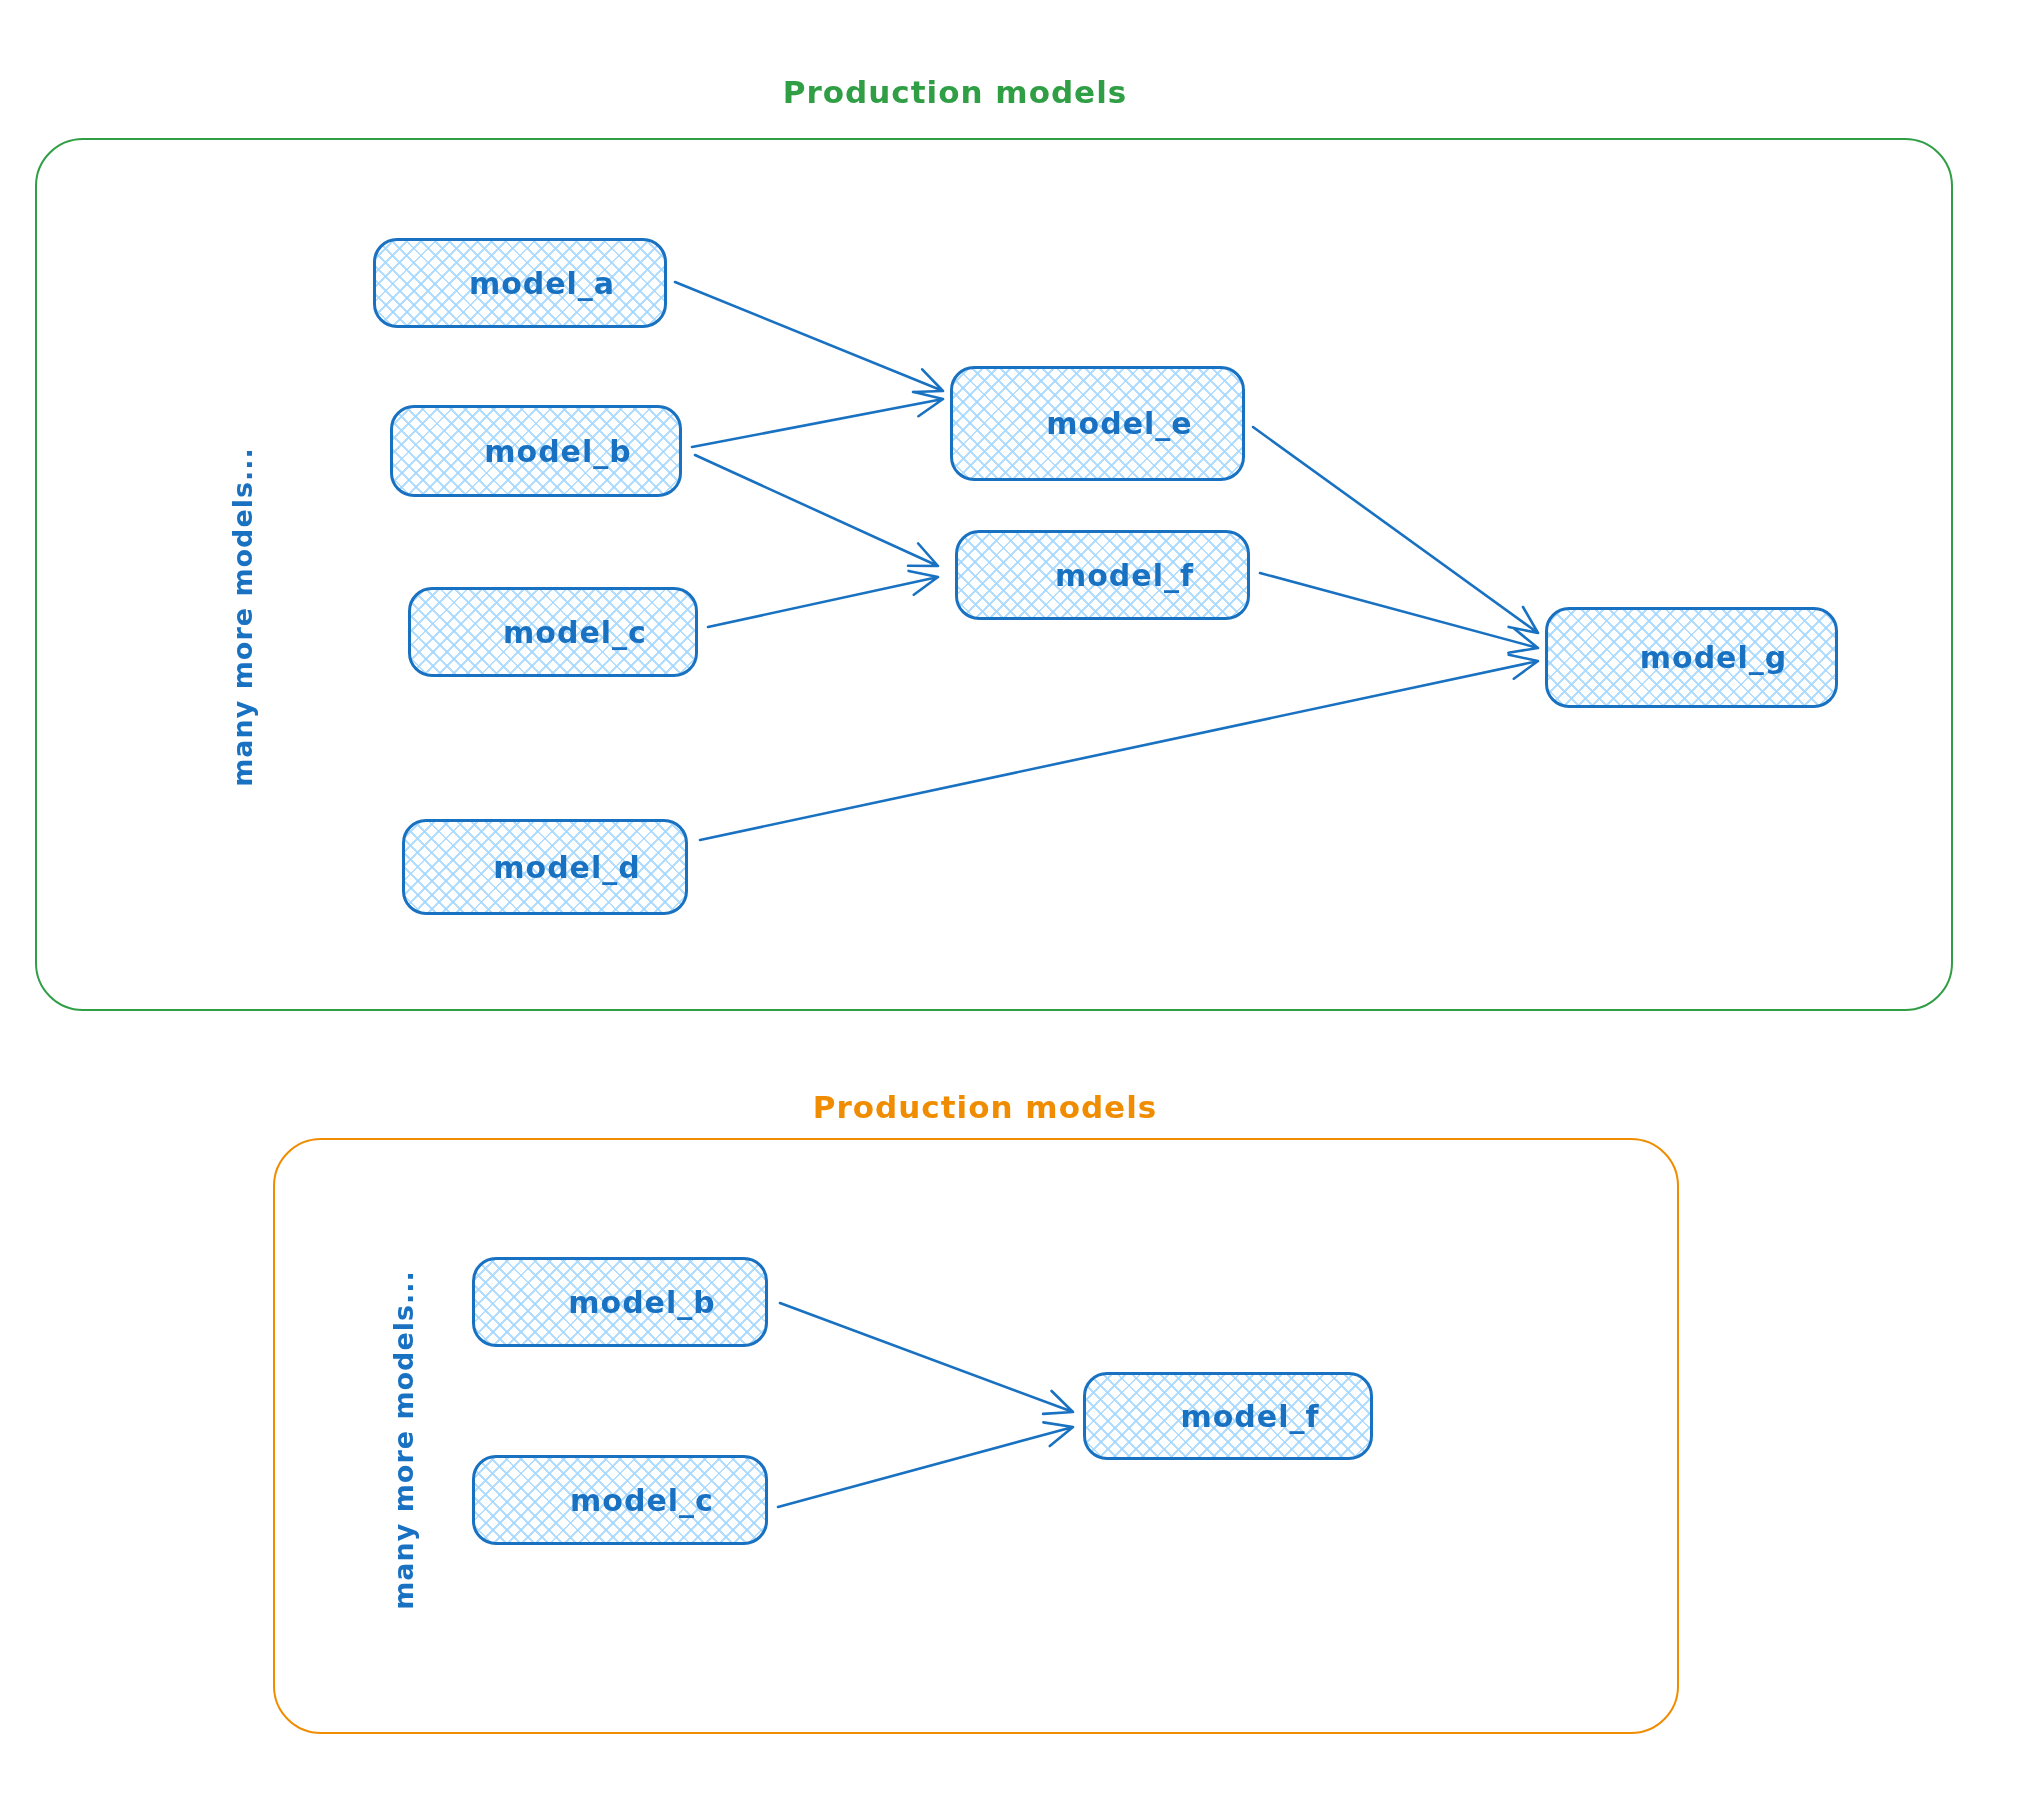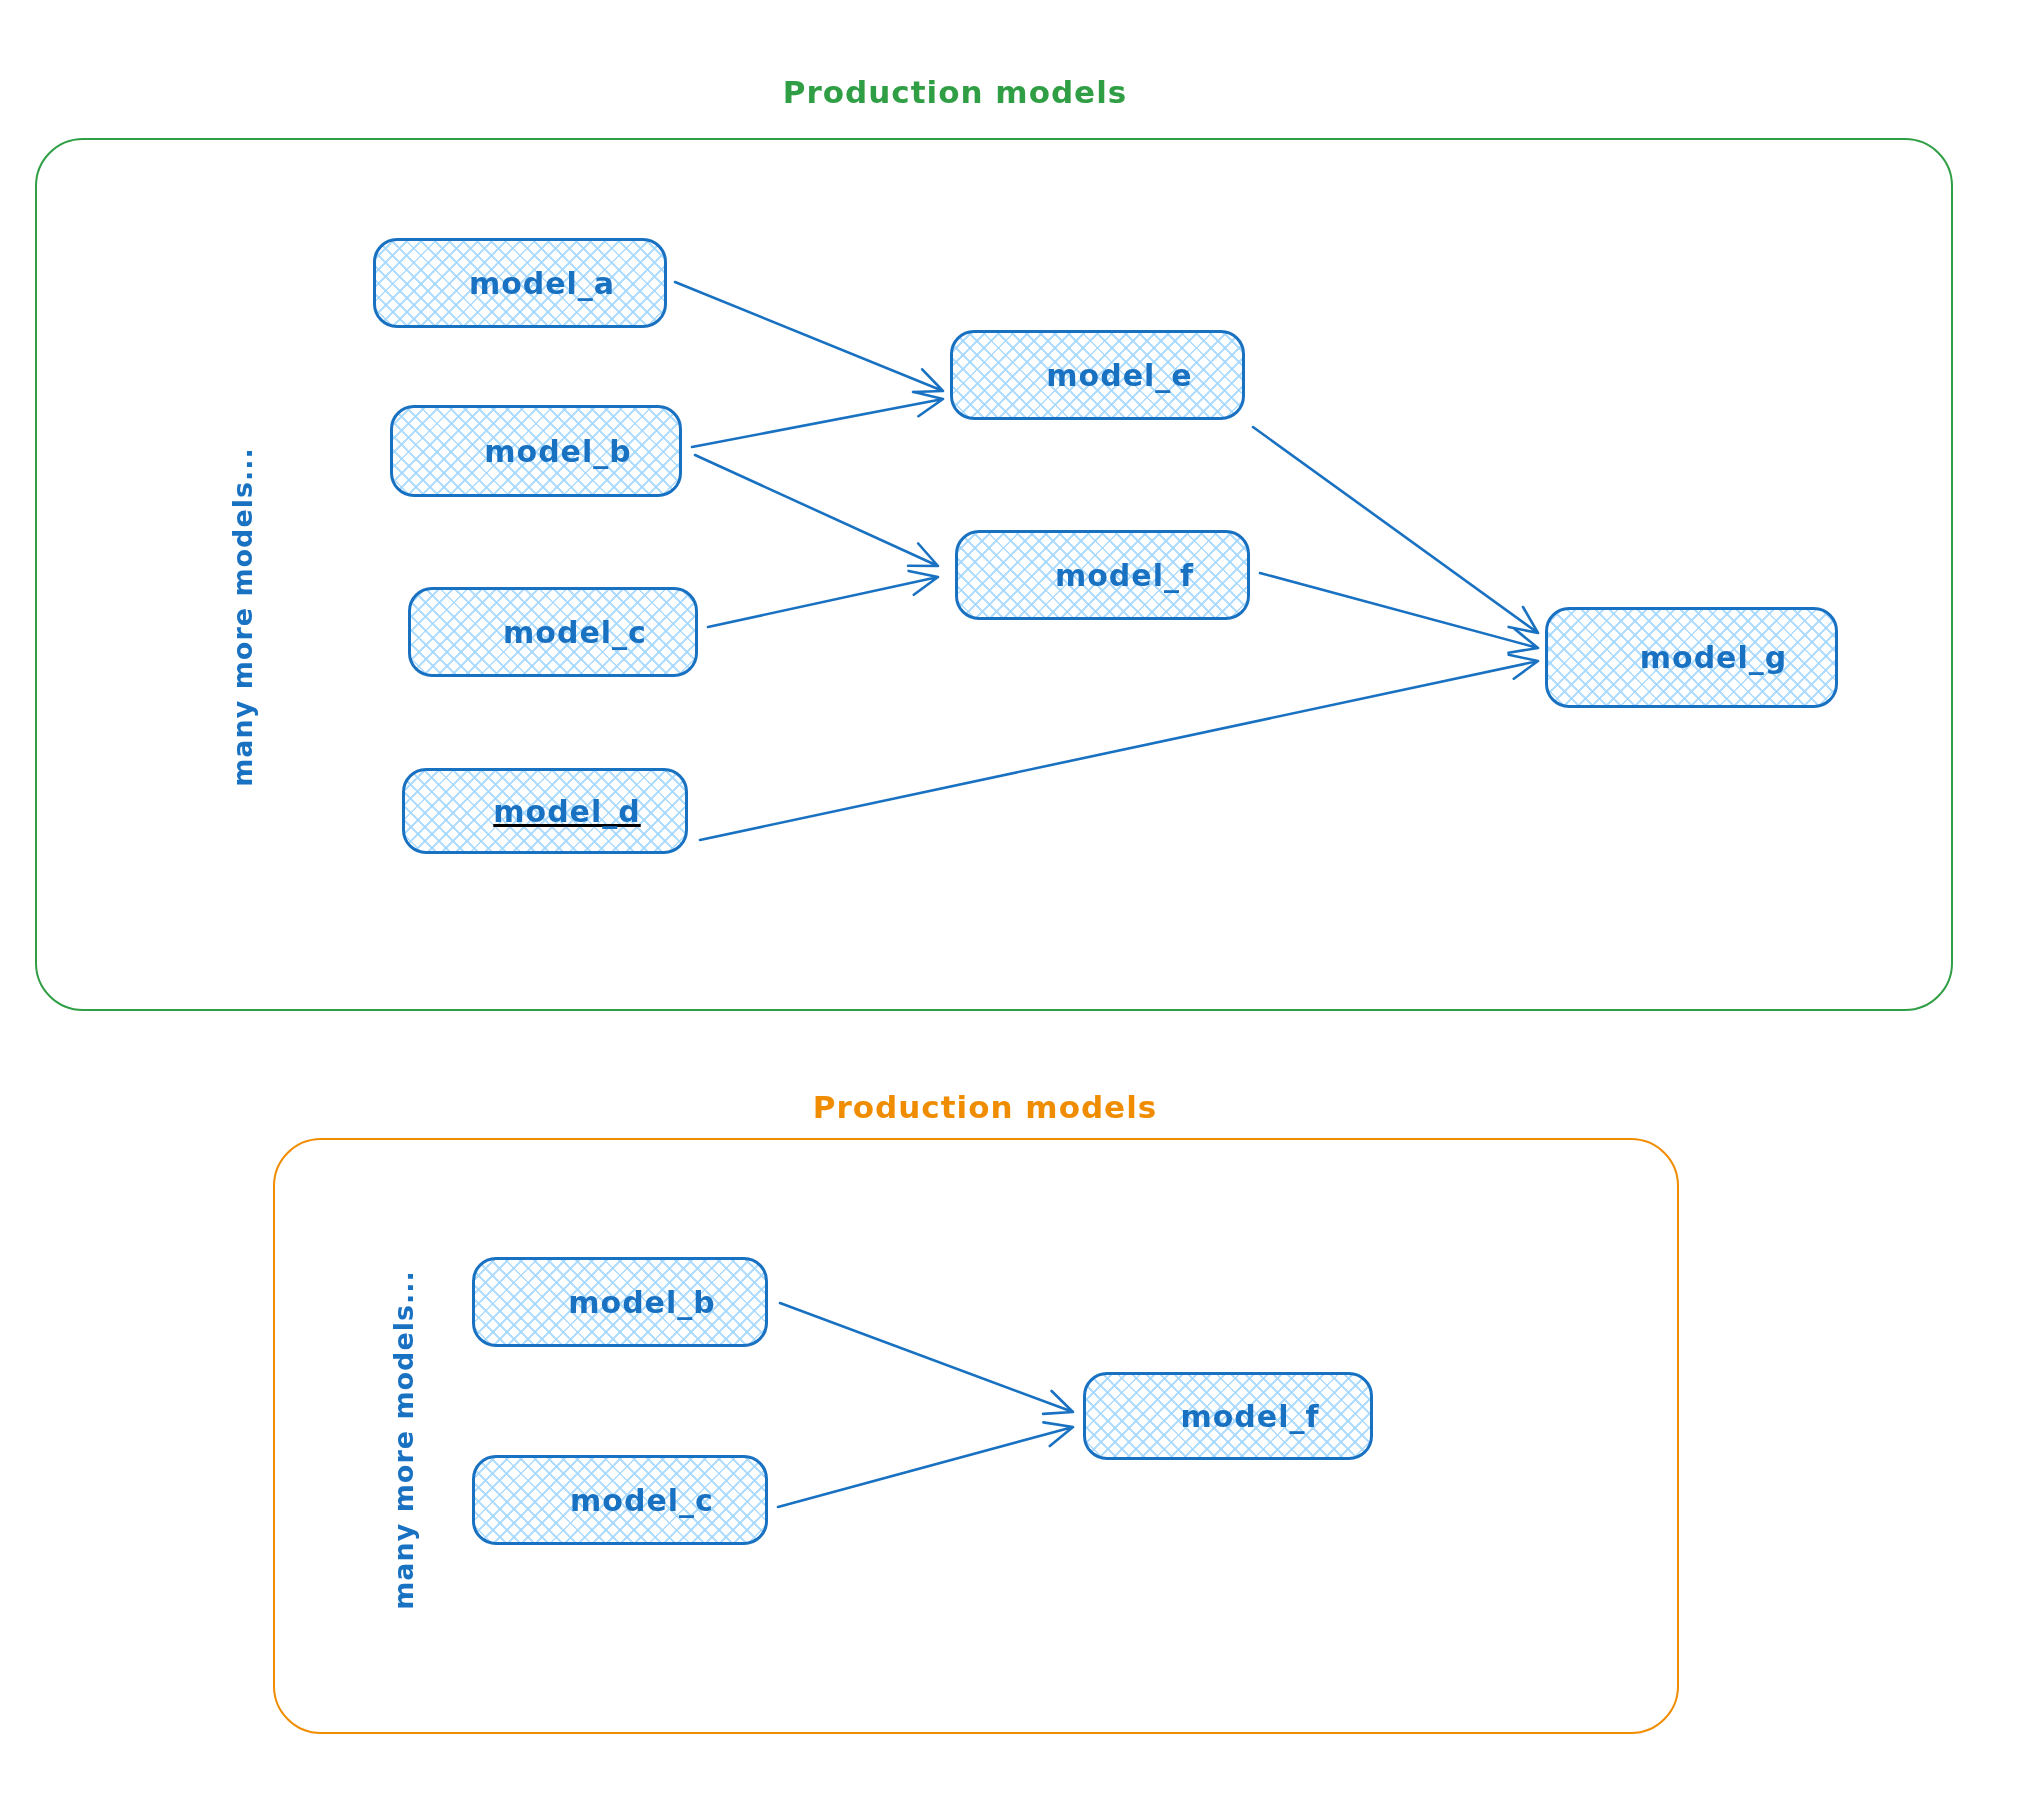--- a/index.html
+++ b/index.html
@@ -45,24 +45,24 @@
       <div class="side-label" style="left: 242px; top: 617px;">many more models...</div>
       <div class="node" style="left: 373px; top: 238px; width: 294px; height: 90px;">
         <span class="node-label">model_a</span>
       </div>
       <div class="node" style="left: 390px; top: 405px; width: 292px; height: 92px;">
         <span class="node-label">model_b</span>
       </div>
       <div class="node" style="left: 408px; top: 587px; width: 290px; height: 90px;">
         <span class="node-label">model_c</span>
       </div>
-      <div class="node" style="left: 402px; top: 768px; width: 286px; height: 86px; text-decoration: underline;">
+      <div class="node" style="left: 402px; top: 819px; width: 286px; height: 96px;">
         <span class="node-label">model_d</span>
       </div>
-      <div class="node" style="left: 950px; top: 330px; width: 295px; height: 90px; justify-content: center;">
+      <div class="node" style="left: 950px; top: 366px; width: 295px; height: 115px; justify-content: center;">
         <span class="node-label">model_e</span>
       </div>
       <div class="node" style="left: 955px; top: 530px; width: 295px; height: 90px;">
         <span class="node-label">model_f</span>
       </div>
       <div class="node" style="left: 1545px; top: 607px; width: 293px; height: 101px;">
         <span class="node-label">model_g</span>
       </div>
       <div class="section-frame" style="left: 273px; top: 1138px; width: 1402px; height: 592px; border-color: rgb(240, 140, 0);"></div>
       <div class="section-title" style="left: 985px; top: 1107px; color: rgb(240, 140, 0);">Production models</div>

